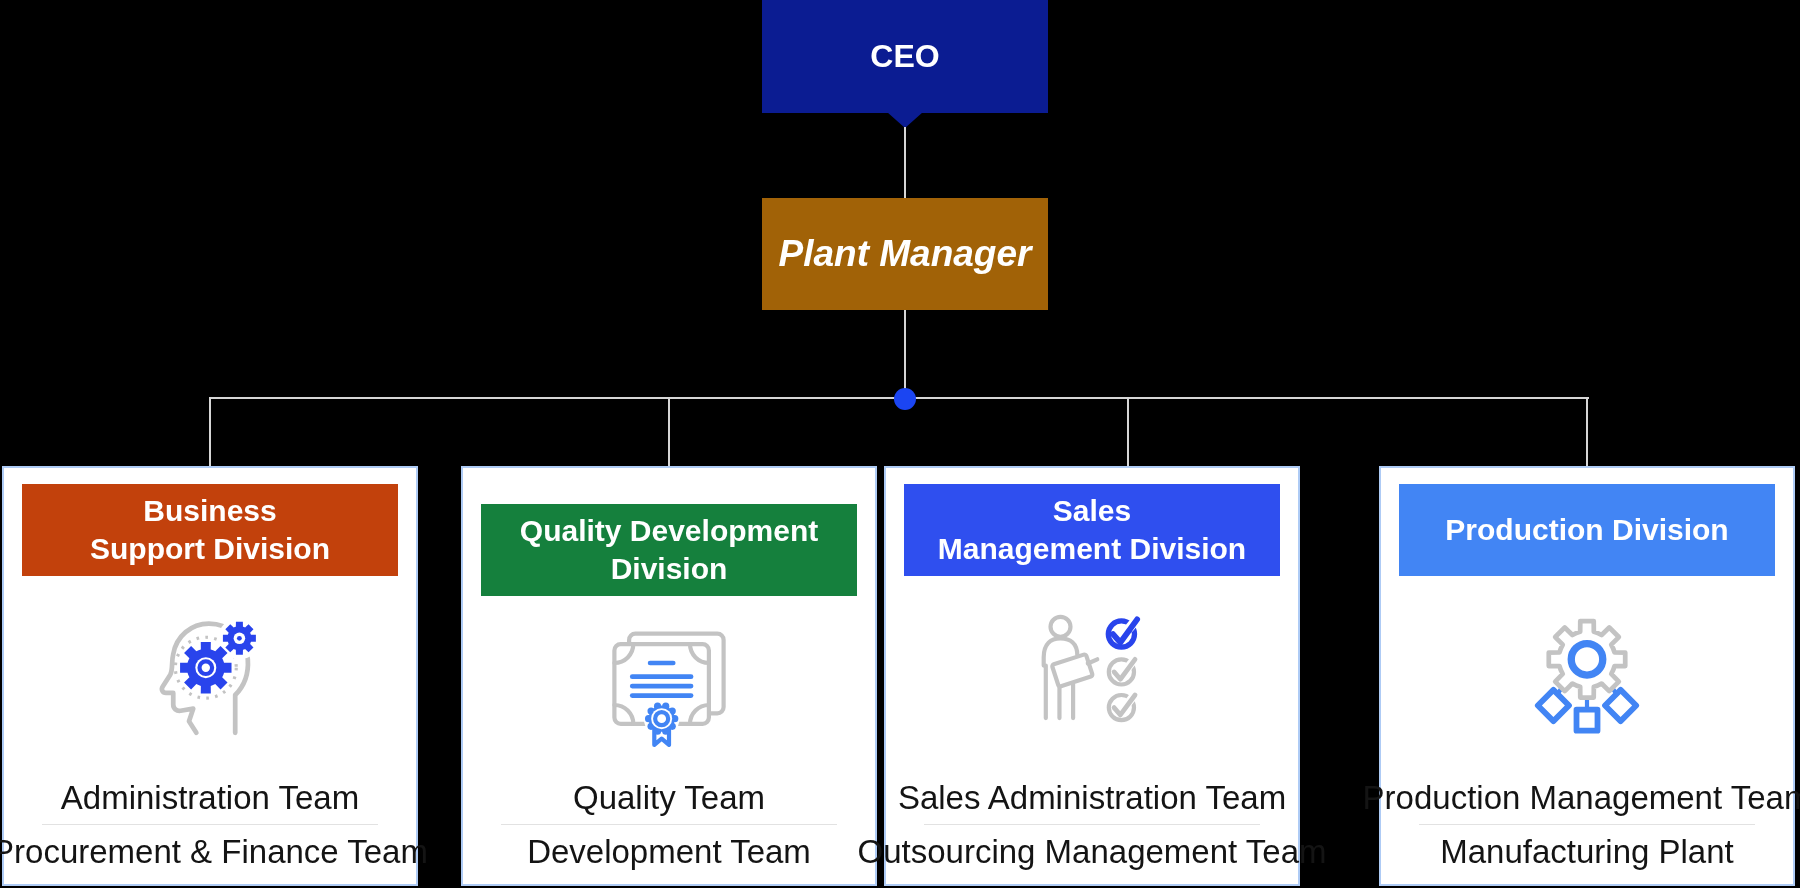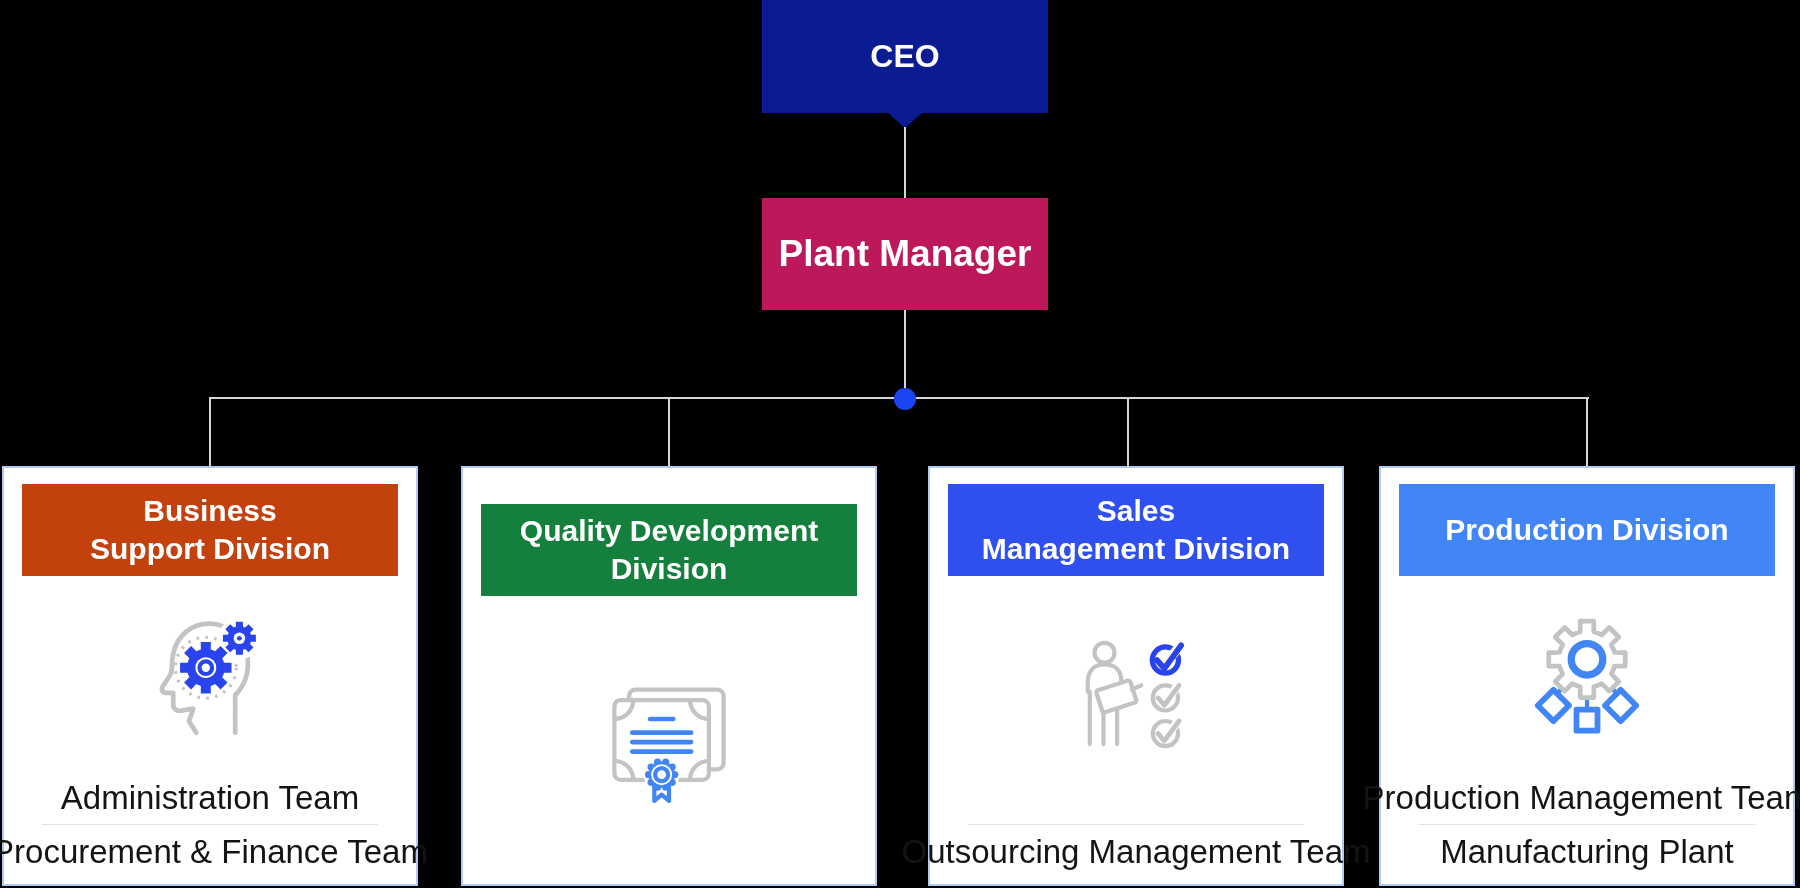--- a/index.html
+++ b/index.html
@@ -20,21 +20,21 @@
   #line-horizontal{left:209px;top:397px;width:1380px;height:2px;}
   .drop{top:398px;width:2px;height:69px;}
   #drop-1{left:209px;} #drop-2{left:668px;} #drop-3{left:1127px;} #drop-4{left:1586px;}
   #junction-dot{left:894px;top:388px;width:22px;height:22px;border-radius:50%;background:#1b45f2;}
   
   .card{
     top:466px;width:416px;height:420px;background:#fff;
     border:2px solid #aecbf5;box-sizing:border-box;
     display:flex;flex-direction:column;
   }
-  #card-0{left:2px;} #card-1{left:461px;} #card-2{left:928px;} #card-3{left:1379px;}
+  #card-0{left:2px;} #card-1{left:461px;} #card-2{left:884px;} #card-3{left:1379px;}
   .card-header{
     margin:16px 18px 0 18px;height:92px;flex:none;
     display:flex;align-items:center;justify-content:center;
     color:#fff;font-size:30px;line-height:38px;font-weight:700;text-align:center;
     white-space:pre-line;background:#2f4fef;
   }
   .card-header.alt{background:#4285f4;}
   .icon-wrap{flex:1;display:flex;align-items:center;justify-content:center;}
   .teams{margin:0 20px 6px 20px;flex:none;}
   .team-row{height:53px;display:flex;align-items:center;justify-content:center;
@@ -48,21 +48,21 @@
 </style>
 </head>
 <body>
 
 <div id="ceo-box" class="abs org-box" style="background: rgb(11, 28, 146);">
   <span>CEO</span>
 </div>
 <div id="ceo-pointer" class="abs" style="border-top-color: rgb(11, 28, 146);"></div>
 
 <div id="line-ceo-pm" class="abs cline" style="background: rgb(214, 214, 214);"></div>
-<div id="pm-box" class="abs org-box" style="background: #be185d;">
+<div id="pm-box" class="abs org-box" style="background: #a16207; font-style: italic;">
   <span>Plant Manager</span>
 </div>
 <div id="line-pm-trunk" class="abs cline" style="background: rgb(214, 214, 214);"></div>
 <div id="line-horizontal" class="abs cline" style="background: rgb(214, 214, 214);"></div>
 <div id="drop-1" class="abs cline drop" style="background: rgb(214, 214, 214);"></div>
 <div id="drop-2" class="abs cline drop" style="background: rgb(214, 214, 214);"></div>
 <div id="drop-3" class="abs cline drop" style="background: rgb(214, 214, 214);"></div>
 <div id="drop-4" class="abs cline drop" style="background: rgb(214, 214, 214);"></div>
 <div id="junction-dot" class="abs" style="background: rgb(27, 69, 242);"></div>
 
@@ -120,20 +120,25 @@
           <circle cx="42.9" cy="85.7" r="3.4"></circle>
           <circle cx="49.1" cy="81.1" r="3.4"></circle>
           <circle cx="56.9" cy="81.1" r="3.4"></circle>
           <circle cx="63.1" cy="85.7" r="3.4"></circle>
           <circle cx="53" cy="93" r="12.5"></circle>
         </g>
       <circle class="fw" cx="53" cy="93" r="10"></circle>
       <circle class="fn sb" cx="53" cy="93" r="6.2" stroke-width="4"></circle>
     </svg>
   </div>
+  <div class="teams">
+    <div class="team-row">Quality Team</div>
+    <div class="team-divider"></div>
+    <div class="team-row">Development Team</div>
+  </div>
 </div>
 
 <div id="card-2" class="abs card">
   <div class="card-header" style="background: rgb(47, 79, 239);">
     <span>Sales
 Management Division</span>
   </div>
   <div class="icon-wrap">
     <svg width="126" height="126" viewBox="0 0 120 120">
       <circle class="fn sg" cx="30" cy="15" r="9.5" stroke-width="4"></circle>
@@ -150,20 +155,21 @@
       <path class="fn sr rnd" stroke-width="5.5" d="M80 22 L87 30 L103 8"></path>
       <circle class="fn sg" cx="88" cy="58" r="12" stroke-width="4"></circle>
       <line x1="94" y1="54" x2="102" y2="44" stroke="#fff" stroke-width="8"></line>
       <path class="fn sg rnd" stroke-width="4.5" d="M81 58 L87 65 L101 46"></path>
       <circle class="fn sg" cx="88" cy="92" r="12" stroke-width="4"></circle>
       <line x1="94" y1="88" x2="102" y2="78" stroke="#fff" stroke-width="8"></line>
       <path class="fn sg rnd" stroke-width="4.5" d="M81 92 L87 99 L101 80"></path>
     </svg>
   </div>
   <div class="teams">
+    <div class="team-row">Sales Administration Team</div>
     <div class="team-divider"></div>
     <div class="team-row">Outsourcing Management Team</div>
   </div>
 </div>
 
 <div id="card-3" class="abs card">
   <div class="card-header alt" style="background: rgb(66, 133, 244); text-align: right;">
     <span>Production Division</span>
   </div>
   <div class="icon-wrap">

